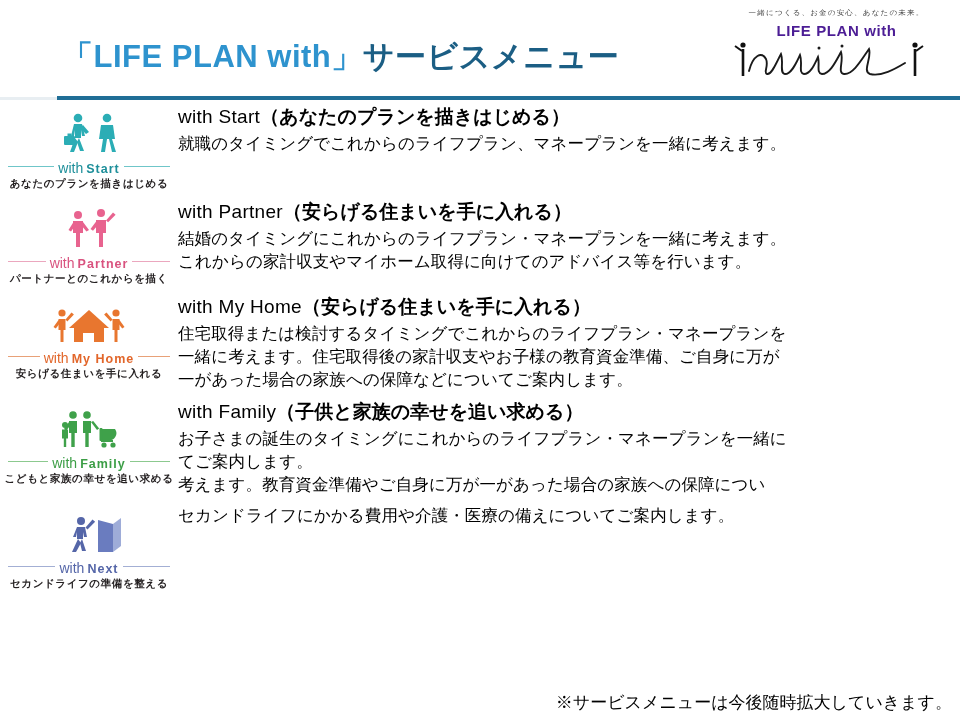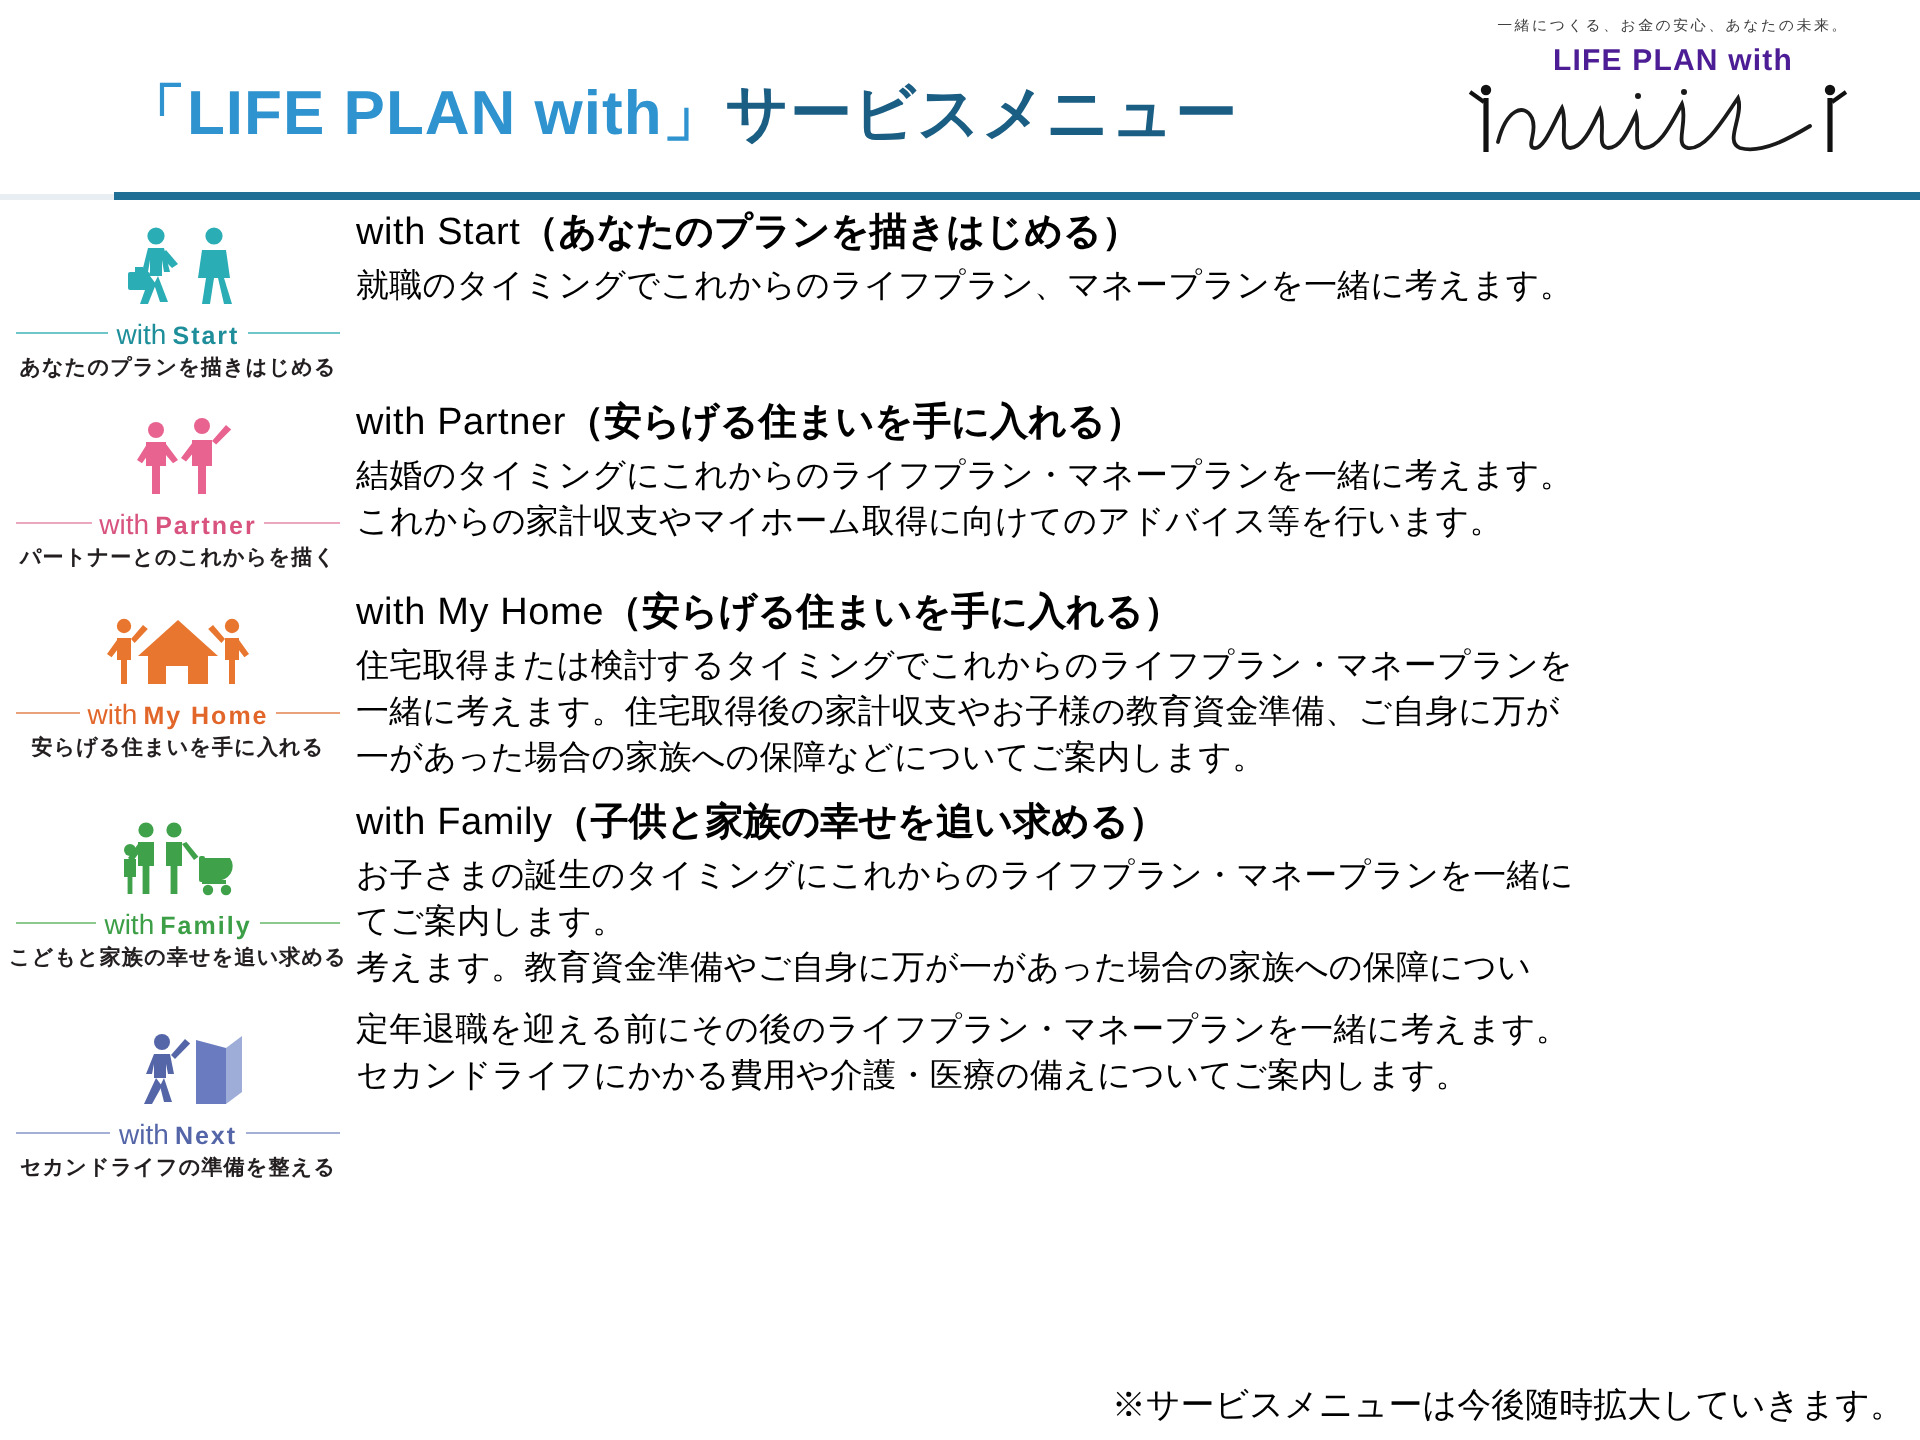--- a/index.html
+++ b/index.html
@@ -429,21 +429,20 @@
         <div class="badge-rule"></div>
         <span class="badge-label-text">
           <span class="w">with</span>
           <span class="n">Next</span>
         </span>
       </div>
       <div class="badge-sub">セカンドライフの準備を整える</div>
     </div>
     <div class="body">
       <div class="svc-desc">
-        <div>定年退職を迎える前にその後のライフプラン・マネープランを一緒に考えます。</div>
         <div>セカンドライフにかかる費用や介護・医療の備えについてご案内します。</div>
       </div>
     </div>
   </div>
 
 </div>
 
 <div id="footnote">※サービスメニューは今後随時拡大していきます。</div>
 
 </body></html>

